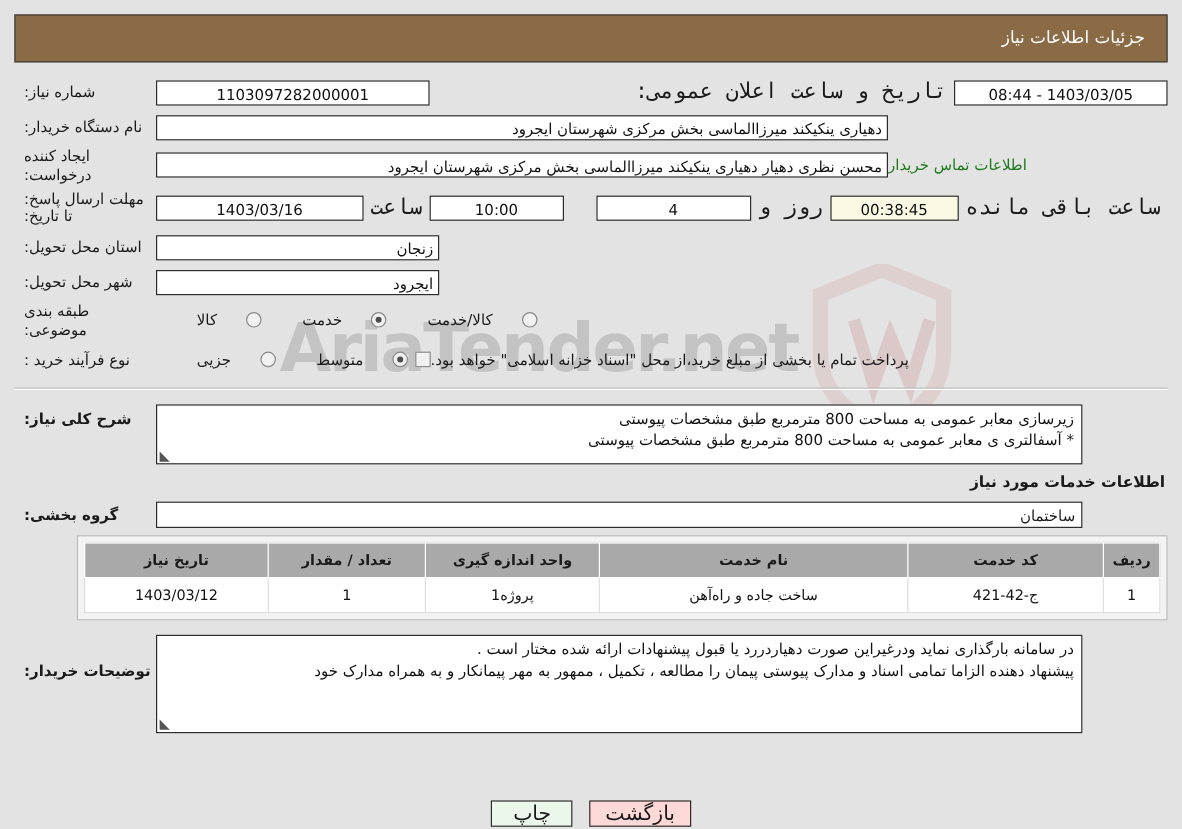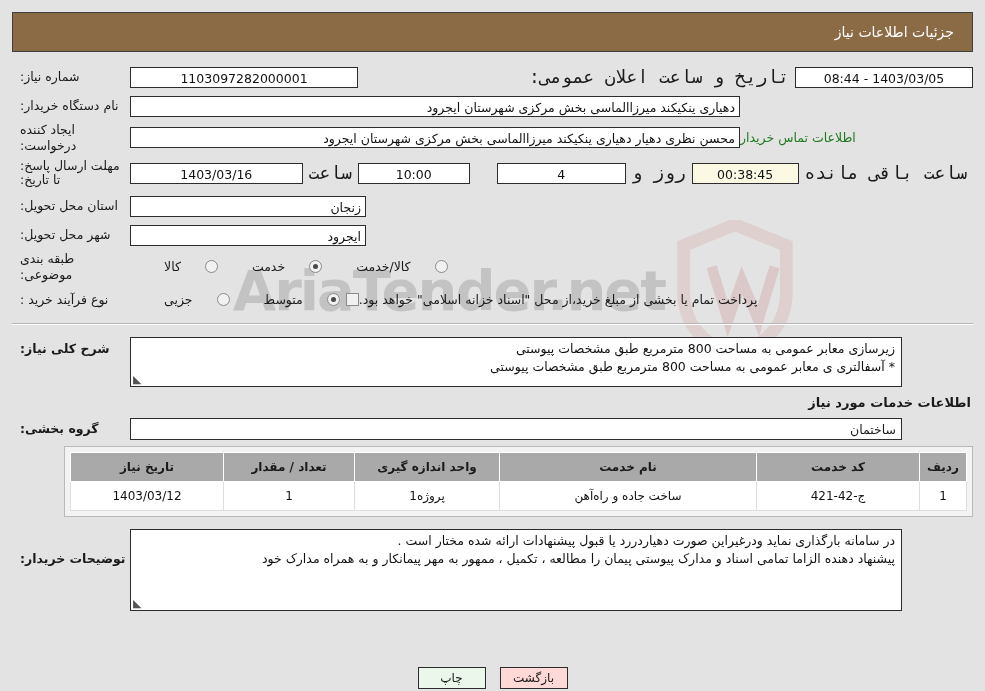--- a/index.html
+++ b/index.html
@@ -316,21 +316,21 @@
     justify-content: center;
     gap: 14px;
     z-index: 3;
   }
   .btn {
     border: 1px solid #2c2c2c;
     height: 22px;
     min-width: 68px;
     line-height: 20px;
     text-align: center;
-    font-size: 12px;
+    font-size: 17px;
     padding: 0 12px;
     box-sizing: border-box;
     cursor: pointer;
     color: #1a1a1a;
   }
   .btn.print { background: #eaf7ea; }
   .btn.back  { background: #ffd8d8; }
 </style>
 </head>
 <body>

